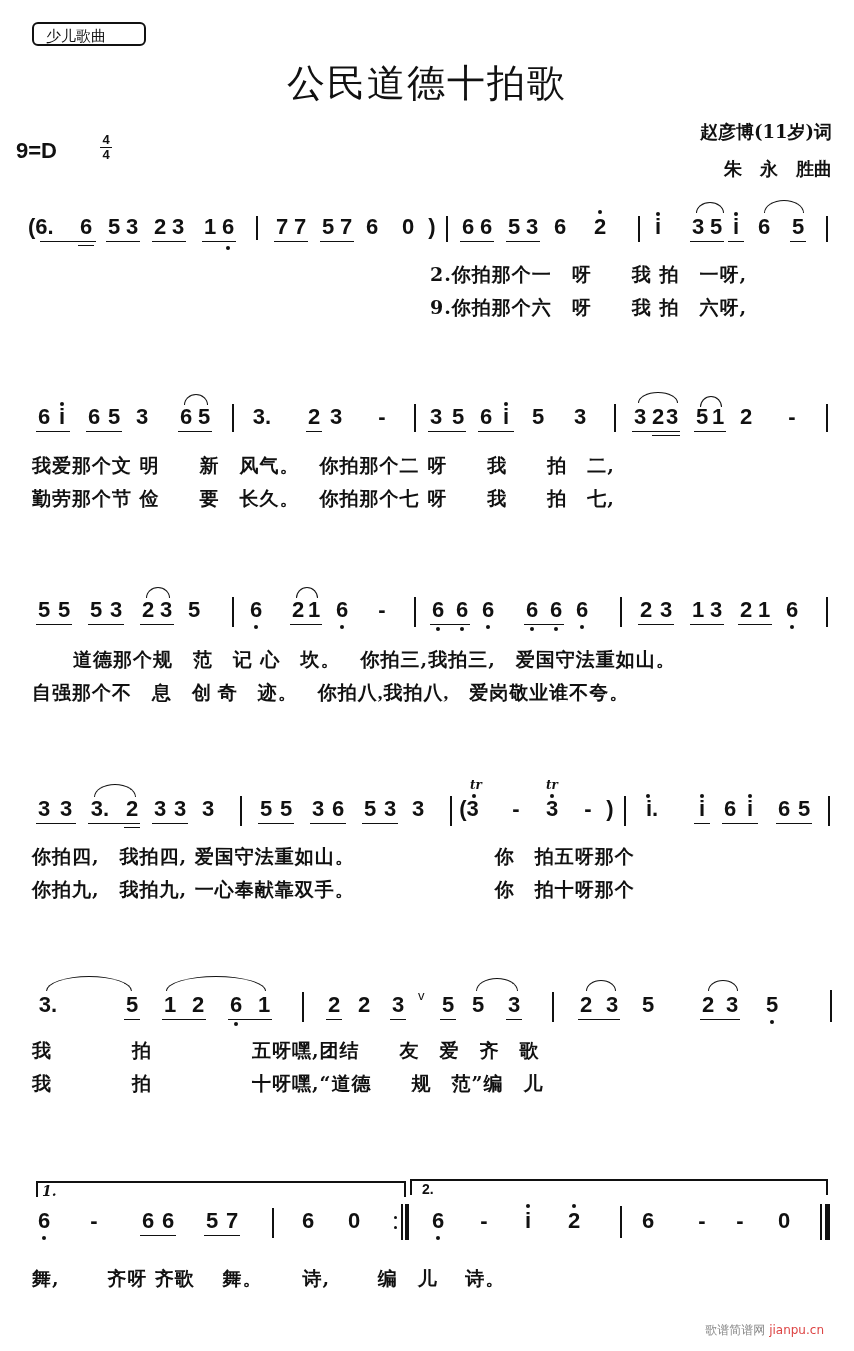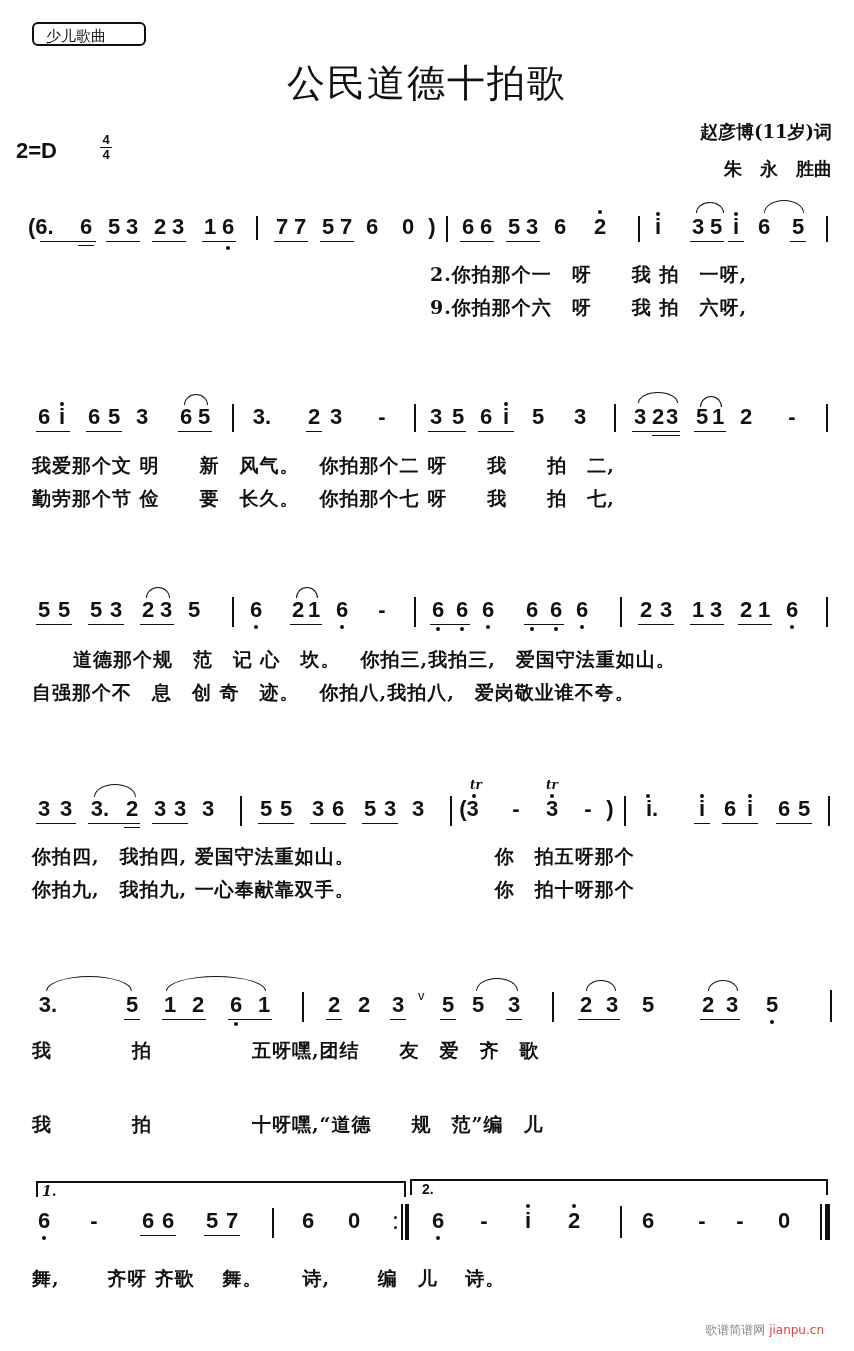--- a/index.html
+++ b/index.html
@@ -23,21 +23,21 @@
   .tr { position:absolute; font-size:12px; font-style:italic; font-weight:bold; }
   .volta { position:absolute; border-top:2px solid #111; border-left:2px solid #111; height:14px; }
   .wm { right:30px; bottom:12px; font-size:12px; color:#888; font-family:"DejaVu Sans", sans-serif; }
   .wm span { color:#d44; }
 </style>
 </head>
 <body>
 
 <div class="abs tag">少儿歌曲</div>
 <div class="abs title">公民道德十拍歌</div>
-<div class="abs key">2=D</div>
+<div class="abs key">9=D</div>
 <div class="ts">
   <div>4</div>
     <hr>
     <div>4</div>
 </div>
 <div class="abs credit" style="top:120px;">赵彦博(11岁)词</div>
 <div class="abs credit" style="top:157px;">朱　永　胜曲</div>
 
 <div class="row" style="top:214px;">
   <span class="n" style="left:28px;width:24px">(6.</span>
@@ -185,21 +185,21 @@
   <span class="n" style="left:708px">3</span>
   <div class="ul" style="left:690px;top:27px;width:34px"></div>
   <span class="n" style="left:738px">2</span>
   <span class="n" style="left:756px">1</span>
   <div class="ul" style="left:738px;top:27px;width:34px"></div>
   <span class="n" style="left:784px">6</span>
   <div class="dot" style="left:790px;top:28px"></div>
   <div class="bar" style="left:826px;top:0;height:30px"></div>
 </div>
 <div class="lyr" style="left:32px;top:647px;margin-left:41px;">道德那个规　范　记 心　坎。　你拍三,我拍三,　爱国守法重如山。</div>
-<div class="lyr" style="left:32px;top:680px;">自强那个不　息　创 奇　迹。　你拍八,我拍八,　爱岗敬业谁不夸。</div>
+<div class="lyr" style="left:32px;top:680px;font-family:Liberation Serif, serif;">自强那个不　息　创 奇　迹。　你拍八,我拍八,　爱岗敬业谁不夸。</div>
 
 <div class="row" style="top:796px;">
   <span class="n" style="left:36px">3</span>
   <span class="n" style="left:58px">3</span>
   <div class="ul" style="left:36px;top:27px;width:40px"></div>
   <span class="n" style="left:88px;width:24px">3.</span>
   <span class="n" style="left:124px">2</span>
   <div class="ul" style="left:88px;top:27px;width:52px"></div>
     <div class="ul" style="left:124px;top:31px;width:16px"></div>
   <div class="slur" style="left:94px;top:-12px;width:40px;height:12px"></div>
@@ -280,21 +280,21 @@
   <span class="n" style="left:640px">5</span>
   <span class="n" style="left:700px">2</span>
   <span class="n" style="left:724px">3</span>
   <div class="ul" style="left:700px;top:27px;width:40px"></div>
     <div class="slur" style="left:708px;top:-12px;width:28px"></div>
   <span class="n" style="left:764px">5</span>
   <div class="dot" style="left:770px;top:28px"></div>
   <div class="bar" style="left:830px;top:-2px;height:32px"></div>
 </div>
 <div class="lyr" style="left:32px;top:1038px;">我　　　　拍　　　　　五呀嘿,团结　　友　爱　齐　歌</div>
-<div class="lyr" style="left:32px;top:1071px;margin-top:41px;">我　　　　拍　　　　　十呀嘿,“道德　　规　范”编　儿</div>
+<div class="lyr" style="left:32px;top:1071px;">我　　　　拍　　　　　十呀嘿,“道德　　规　范”编　儿</div>
 
 <div class="volta" style="left:36px;top:1181px;width:366px;border-right:2px solid #111;">
   <span class="abs" style="left:4px;top:0;font-size:14px;font-style:italic;font-weight:bold;">1.</span>
 </div>
 <div class="volta" style="left:410px;top:1179px;width:414px;border-right:2px solid #111;">
   <span class="abs" style="left:10px;top:0;font-size:14px;font-weight:bold;font-family:'Liberation Sans',sans-serif;">2.</span>
 </div>
 <div class="row" style="top:1208px;">
   <span class="n" style="left:36px">6</span>
   <div class="dot" style="left:42px;top:28px"></div>

